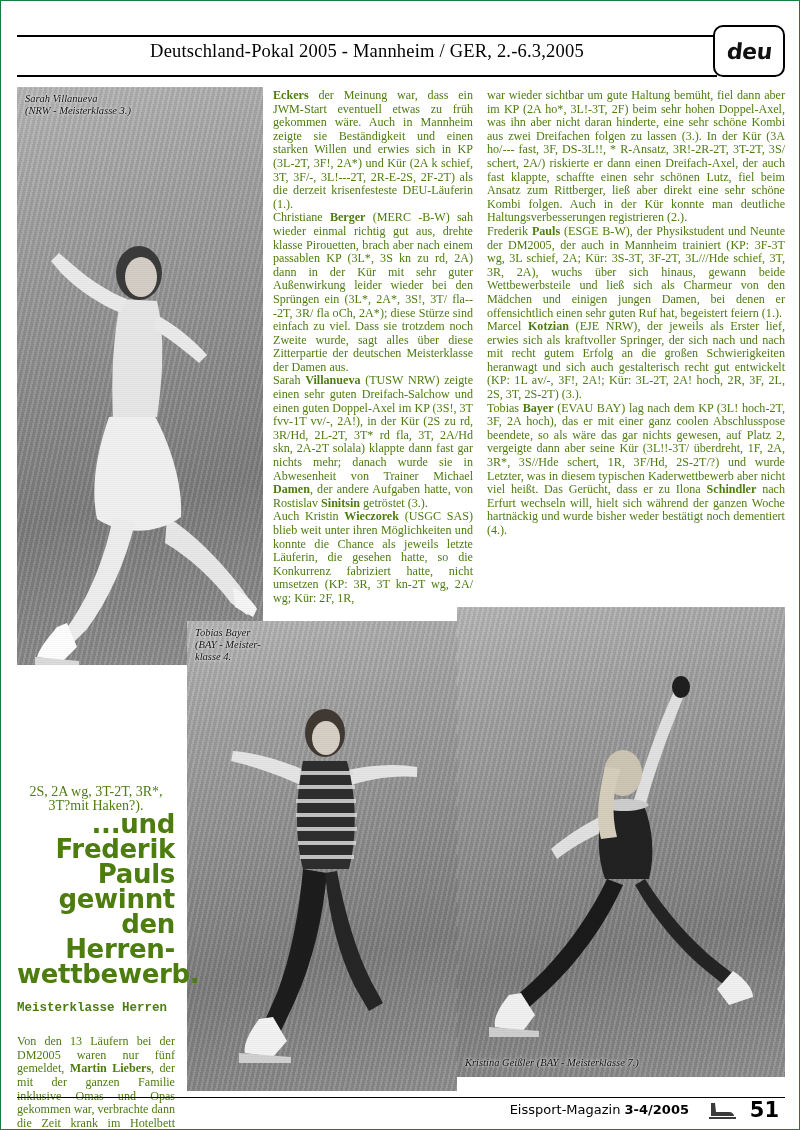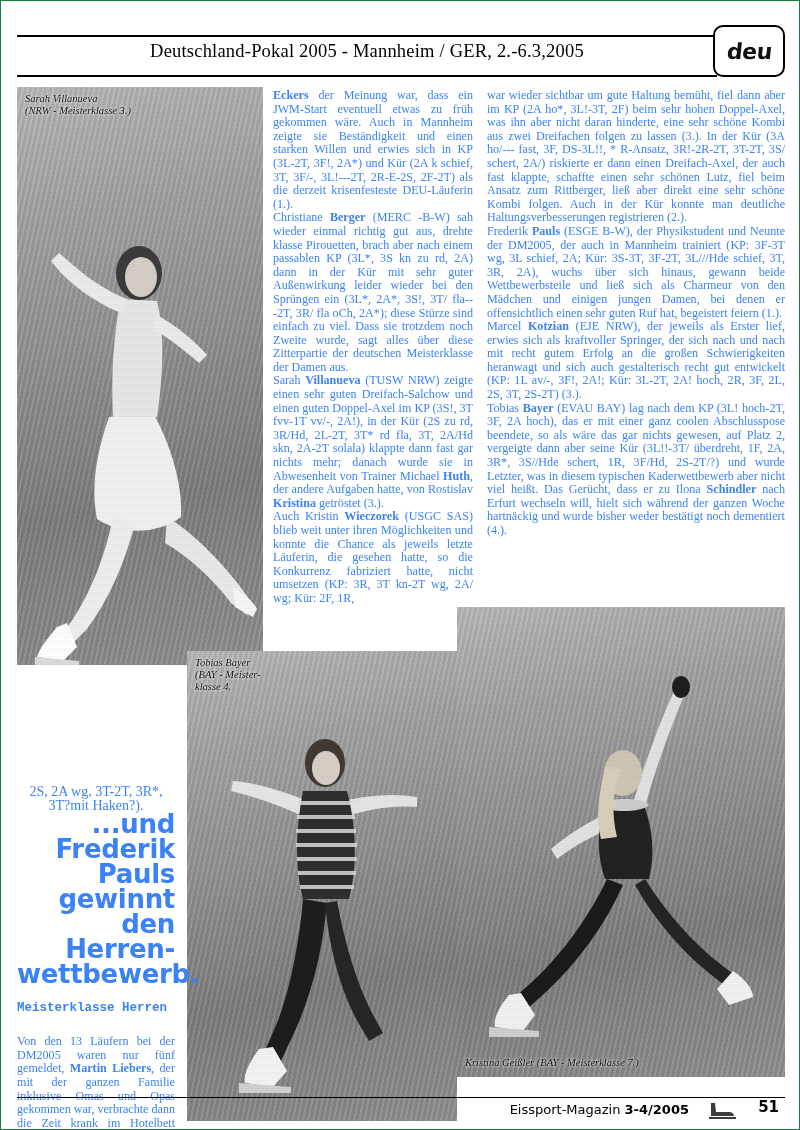--- a/index.html
+++ b/index.html
@@ -108,40 +108,40 @@
     z-index: 6;
   }
 
   
   #photo-sarah {
     left: 16px; top: 86px;
     width: 246px; height: 578px;
   }
   
   #photo-tobias {
-    left: 186px; top: 650px;
+    left: 186px; top: 620px;
     width: 270px; height: 470px;
   }
   
   #photo-kristina {
     left: 456px; top: 606px;
     width: 328px; height: 470px;
   }
 
   
   .skater-shape { position: absolute; }
 
   
   .col {
     position: absolute;
     font-family: "Liberation Serif", serif;
     font-size: 12.1px;
     line-height: 13.6px;
     text-align: justify;
-    color: #3b82f6;
+    color: #4d7c0f;
   }
   .col p { margin: 0; text-indent: 0; }
   .col p + p { margin-top: 0; }
 
   #col-mid {
     left: 272px; top: 88px;
     width: 200px;
   }
   #col-right {
     left: 486px; top: 88px;
@@ -196,21 +196,21 @@
     right: 96px; top: 5px;
     font-family: "DejaVu Sans", sans-serif;
     font-size: 13px;
   }
   .footer-text b { font-weight: bold; }
   .footer-page {
     position: absolute;
     right: 6px; top: 1px;
     font-family: "DejaVu Sans", sans-serif;
     font-weight: bold;
-    font-size: 15px;
+    font-size: 21px;
     margin-left: 36px;
   }
   .footer-mark {
     position: absolute;
     right: 46px; top: 2px;
     width: 34px; height: 22px;
   }
 </style>
 </head>
 <body>
@@ -310,21 +310,21 @@
       <path d="M32 420 L82 424 L82 430 L32 430 Z" fill="#d0d0d0"></path>
       <path d="M276 364 C288 372 296 382 296 390 L272 398 L260 382 Z" fill="#f2f2f2"></path>
     </svg>
     <div class="grain"></div>
     <div class="photo-caption" style="left:8px; bottom:8px; width:300px;">Kristina Geißler (BAY - Meisterklasse 7.)</div>
   </div>
 
   <div class="col" id="col-mid">
     <p><b>Eckers</b> der Meinung war, dass ein JWM-Start eventuell etwas zu früh gekommen wäre. Auch in Mannheim zeigte sie Beständigkeit und einen starken Willen und erwies sich in KP (3L-2T, 3F!, 2A*) und Kür (2A k schief, 3T, 3F/-, 3L!---2T, 2R-E-2S, 2F-2T) als die derzeit krisenfesteste DEU-Läuferin (1.).</p>
     <p>Christiane <b>Berger</b> (MERC -B-W) sah wieder einmal richtig gut aus, drehte klasse Pirouetten, brach aber nach einem passablen KP (3L*, 3S kn zu rd, 2A) dann in der Kür mit sehr guter Außenwirkung leider wieder bei den Sprüngen ein (3L*, 2A*, 3S!, 3T/ fla---2T, 3R/ fla oCh, 2A*); diese Stürze sind einfach zu viel. Dass sie trotzdem noch Zweite wurde, sagt alles über diese Zitterpartie der deutschen Meisterklasse der Damen aus.</p>
-    <p>Sarah <b>Villanueva</b> (TUSW NRW) zeigte einen sehr guten Dreifach-Salchow und einen guten Doppel-Axel im KP (3S!, 3T fvv-1T vv/-, 2A!), in der Kür (2S zu rd, 3R/Hd, 2L-2T, 3T* rd fla, 3T, 2A/Hd skn, 2A-2T solala) klappte dann fast gar nichts mehr; danach wurde sie in Abwesenheit von Trainer Michael <b>Huth</b>, der andere Aufgaben hatte, von Rostislav <b>Kristina</b> getröstet (3.).</p>
+    <p>Sarah <b>Villanueva</b> (TUSW NRW) zeigte einen sehr guten Dreifach-Salchow und einen guten Doppel-Axel im KP (3S!, 3T fvv-1T vv/-, 2A!), in der Kür (2S zu rd, 3R/Hd, 2L-2T, 3T* rd fla, 3T, 2A/Hd skn, 2A-2T solala) klappte dann fast gar nichts mehr; danach wurde sie in Abwesenheit von Trainer Michael <b>Damen</b>, der andere Aufgaben hatte, von Rostislav <b>Sinitsin</b> getröstet (3.).</p>
     <p>Auch Kristin <b>Wieczorek</b> (USGC SAS) blieb weit unter ihren Möglichkeiten und konnte die Chance als jeweils letzte Läuferin, die gesehen hatte, so die Konkurrenz fabriziert hatte, nicht umsetzen (KP: 3R, 3T kn-2T wg, 2A/ wg; Kür: 2F, 1R,</p>
   </div>
 
   <div class="col" id="col-right">
     <p>war wieder sichtbar um gute Haltung bemüht, fiel dann aber im KP (2A ho*, 3L!-3T, 2F) beim sehr hohen Doppel-Axel, was ihn aber nicht daran hinderte, eine sehr schöne Kombi aus zwei Dreifachen folgen zu lassen (3.). In der Kür (3A ho/--- fast, 3F, DS-3L!!, * R-Ansatz, 3R!-2R-2T, 3T-2T, 3S/ schert, 2A/) riskierte er dann einen Dreifach-Axel, der auch fast klappte, schaffte einen sehr schönen Lutz, fiel beim Ansatz zum Rittberger, ließ aber direkt eine sehr schöne Kombi folgen. Auch in der Kür konnte man deutliche Haltungsverbesserungen registrieren (2.).</p>
     <p>Frederik <b>Pauls</b> (ESGE B-W), der Physikstudent und Neunte der DM2005, der auch in Mannheim trainiert (KP: 3F-3T wg, 3L schief, 2A; Kür: 3S-3T, 3F-2T, 3L///Hde schief, 3T, 3R, 2A), wuchs über sich hinaus, gewann beide Wettbewerbsteile und ließ sich als Charmeur von den Mädchen und einigen jungen Damen, bei denen er offensichtlich einen sehr guten Ruf hat, begeistert feiern (1.).</p>
     <p>Marcel <b>Kotzian</b> (EJE NRW), der jeweils als Erster lief, erwies sich als kraftvoller Springer, der sich nach und nach mit recht gutem Erfolg an die großen Schwierigkeiten heranwagt und sich auch gestalterisch recht gut entwickelt (KP: 1L av/-, 3F!, 2A!; Kür: 3L-2T, 2A! hoch, 2R, 3F, 2L, 2S, 3T, 2S-2T) (3.).</p>
     <p>Tobias <b>Bayer</b> (EVAU BAY) lag nach dem KP (3L! hoch-2T, 3F, 2A hoch), das er mit einer ganz coolen Abschlusspose beendete, so als wäre das gar nichts gewesen, auf Platz 2, vergeigte dann aber seine Kür (3L!!-3T/ überdreht, 1F, 2A, 3R*, 3S//Hde schert, 1R, 3F/Hd, 2S-2T/?) und wurde Letzter, was in diesem typischen Kaderwettbewerb aber nicht viel heißt. Das Gerücht, dass er zu Ilona <b>Schindler</b> nach Erfurt wechseln will, hielt sich während der ganzen Woche hartnäckig und wurde bisher weder bestätigt noch dementiert (4.).</p>
   </div>
 

